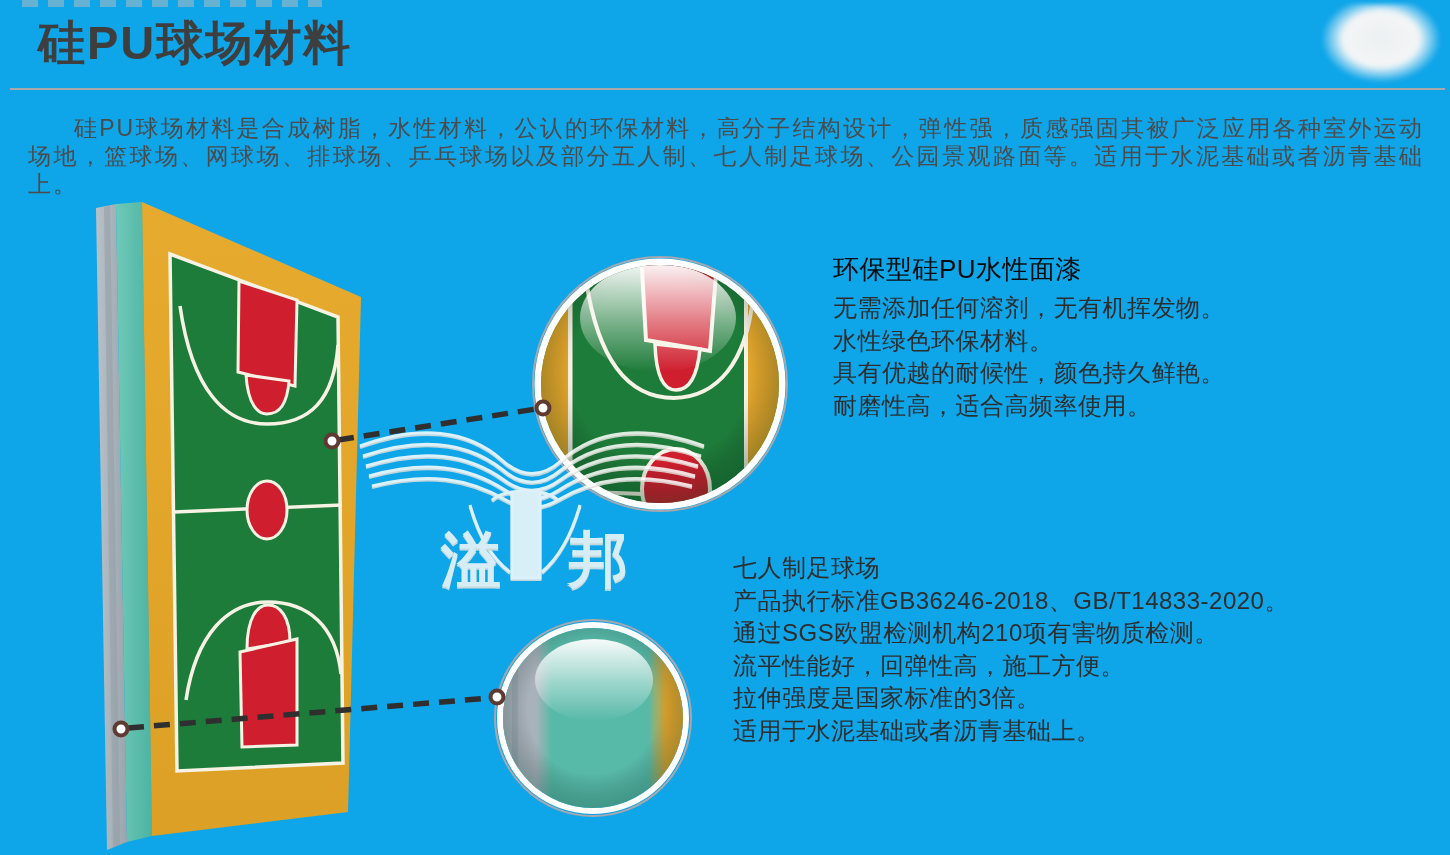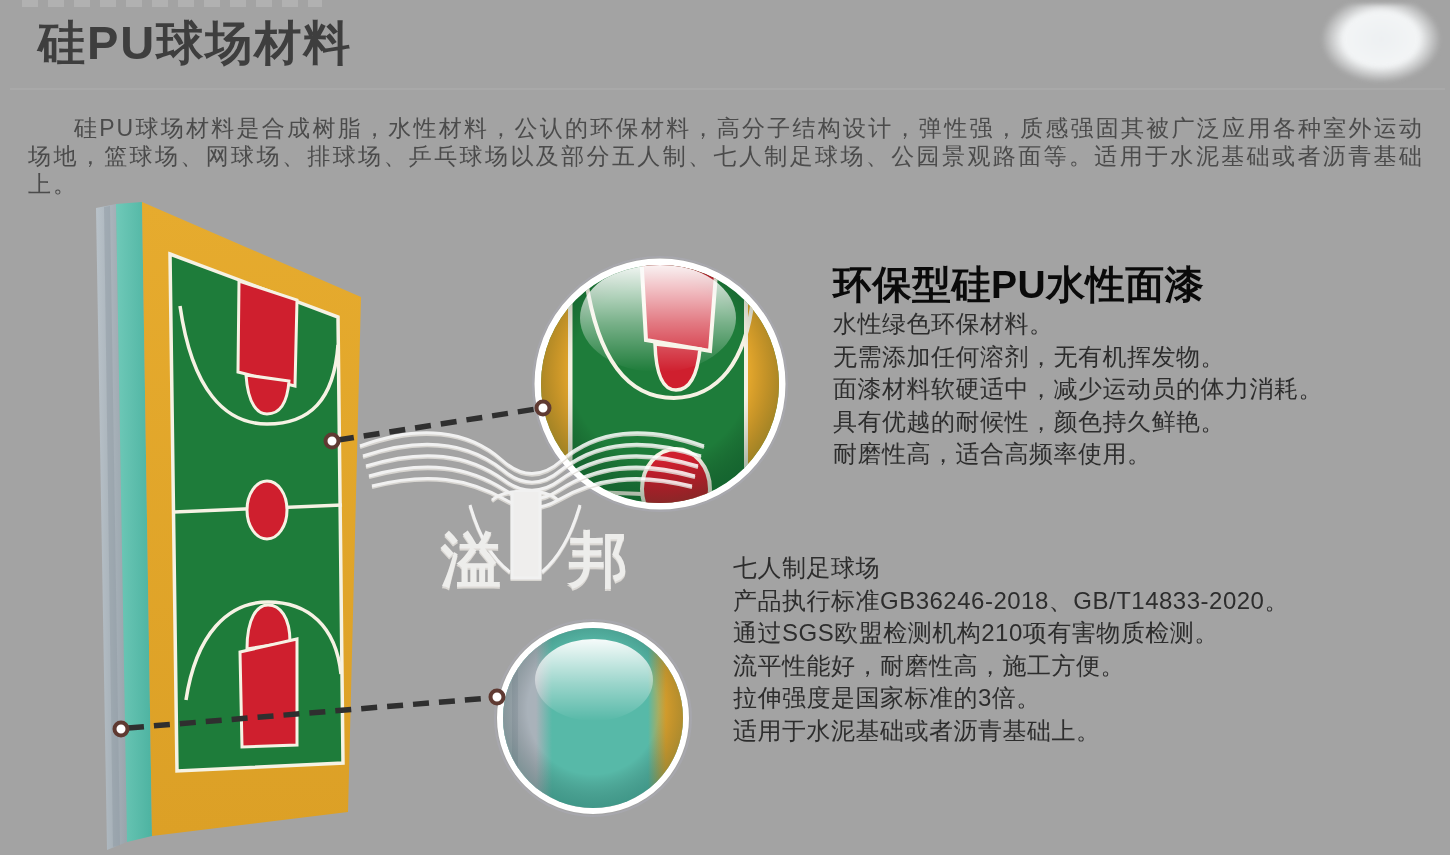--- a/index.html
+++ b/index.html
@@ -1,31 +1,31 @@
 <!DOCTYPE html>
 <html><head>
 <meta charset="utf-8">
 <style>
   html,body{margin:0;padding:0;background:#ffffff;}
-  .page{position:relative;width:1450px;height:855px;background:#a3a3a3;overflow:hidden;
+  .page{position:relative;width:1450px;height:855px;background:#0ea5e9;overflow:hidden;
         font-family:"Liberation Sans","DejaVu Sans",sans-serif;}
   .top-artifact{position:absolute;left:22px;top:0;width:300px;height:7px;opacity:.5;
         background:repeating-linear-gradient(90deg,#bfbfbf 0 16px,rgba(255,255,255,0) 16px 26px);
         filter:blur(.4px);}
   .corner-blob{position:absolute;left:1322px;top:4px;width:118px;height:78px;
         background:radial-gradient(ellipse at 50% 45%, #edf0f2 0%, #f3f5f6 45%, rgba(255,255,255,0) 72%);
         filter:blur(2px);}
   .title{position:absolute;left:38px;top:12px;margin:0;font-size:47px;font-weight:bold;
         color:#3e3e3e;letter-spacing:2px;}
   .rule{position:absolute;left:10px;right:5px;top:88px;height:2px;background:#a9a9a9;}
   .intro{position:absolute;left:28px;right:26px;top:114px;margin:0;font-size:23px;
         line-height:28px;letter-spacing:2px;color:#4b4b4b;text-align:justify;text-indent:2em;}
   .illu{position:absolute;left:0;top:180px;}
   .sec{position:absolute;color:#2d2d2d;}
-  .sec h2{margin:16px 0 6px 0;font-size:39px;line-height:34px;font-weight:bold;color:#0a0a0a;letter-spacing:0.5px;}
+  .sec h2{margin:0 0 6px 0;font-size:26px;line-height:34px;font-weight:normal;color:#0a0a0a;letter-spacing:0.5px;}
   .sec .ln{font-size:24px;line-height:32.5px;letter-spacing:0.5px;white-space:nowrap;}
   .sec1{left:833px;top:252px;width:610px;}
   .sec2{left:733px;top:552px;width:712px;}
 </style>
 </head>
 <body>
 
 <div class="page">
 
   <div class="top-artifact"></div>
@@ -169,29 +169,28 @@
     </g>
     <g>
       <line x1="128" y1="728" x2="490" y2="698" stroke="#2f2f2f" stroke-width="5.5" stroke-dasharray="16 10"></line>
       <circle cx="121" cy="729" r="6.5" fill="#ffffff" stroke="#5f3a32" stroke-width="4"></circle>
       <circle cx="497" cy="697" r="6.5" fill="#ffffff" stroke="#5f3a32" stroke-width="4"></circle>
     </g>
   </svg>
 
   <section class="sec sec1">
     <h2>环保型硅PU水性面漆</h2>
+    <div class="ln">无需添加任何溶剂，无有机挥发物。</div>
     <div class="ln">水性绿色环保材料。</div>
-    <div class="ln">无需添加任何溶剂，无有机挥发物。</div>
-    <div class="ln">面漆材料软硬适中，减少运动员的体力消耗。</div>
     <div class="ln">具有优越的耐候性，颜色持久鲜艳。</div>
     <div class="ln">耐磨性高，适合高频率使用。</div>
   </section>
 
   <section class="sec sec2">
     <div class="ln">七人制足球场</div>
     <div class="ln">产品执行标准GB36246-2018、GB/T14833-2020。</div>
     <div class="ln">通过SGS欧盟检测机构210项有害物质检测。</div>
-    <div class="ln">流平性能好，耐磨性高，施工方便。</div>
+    <div class="ln">流平性能好，回弹性高，施工方便。</div>
     <div class="ln">拉伸强度是国家标准的3倍。</div>
     <div class="ln">适用于水泥基础或者沥青基础上。</div>
   </section>
 
 </div>
 
 </body></html>

